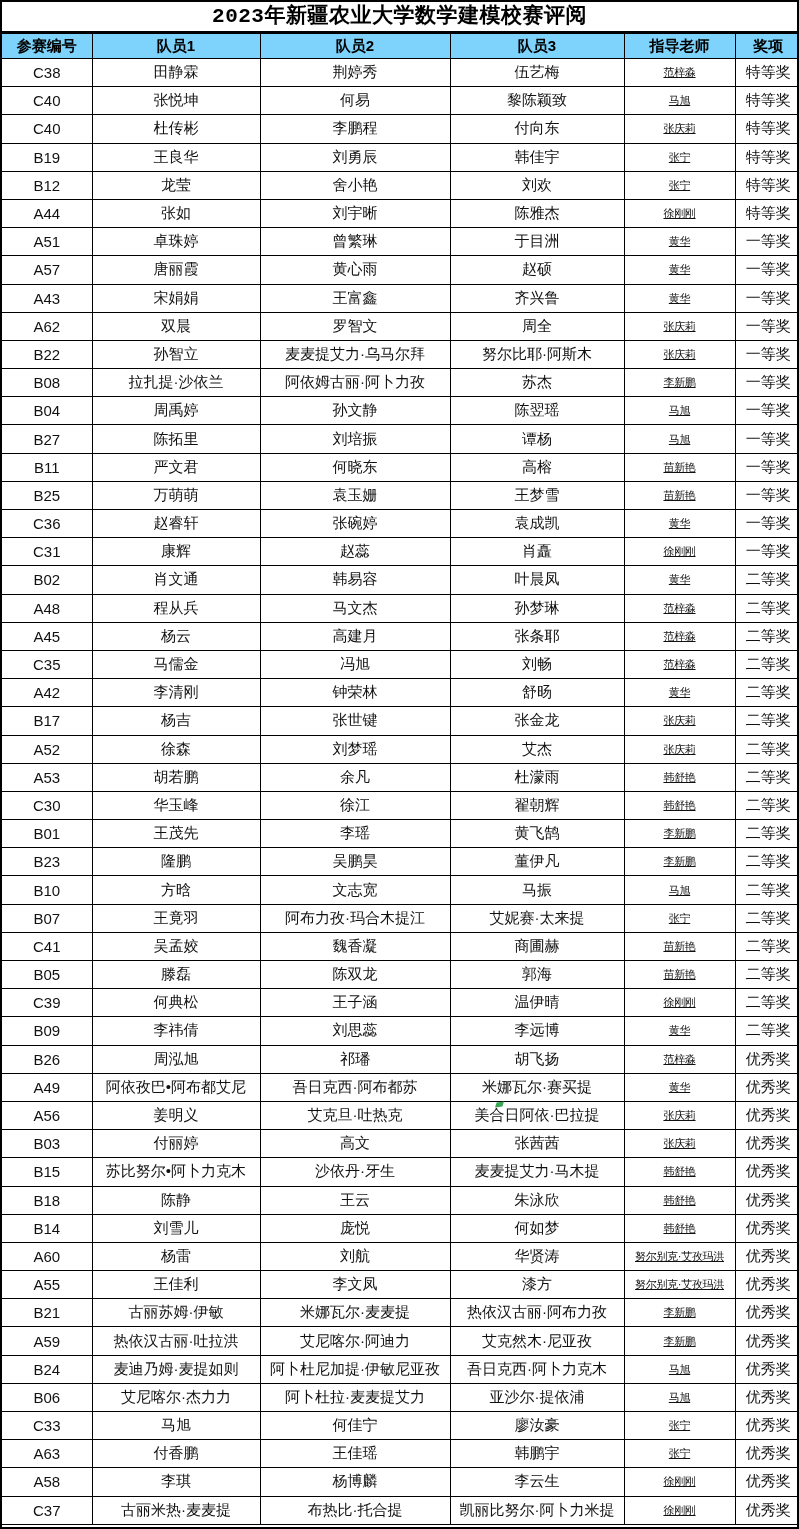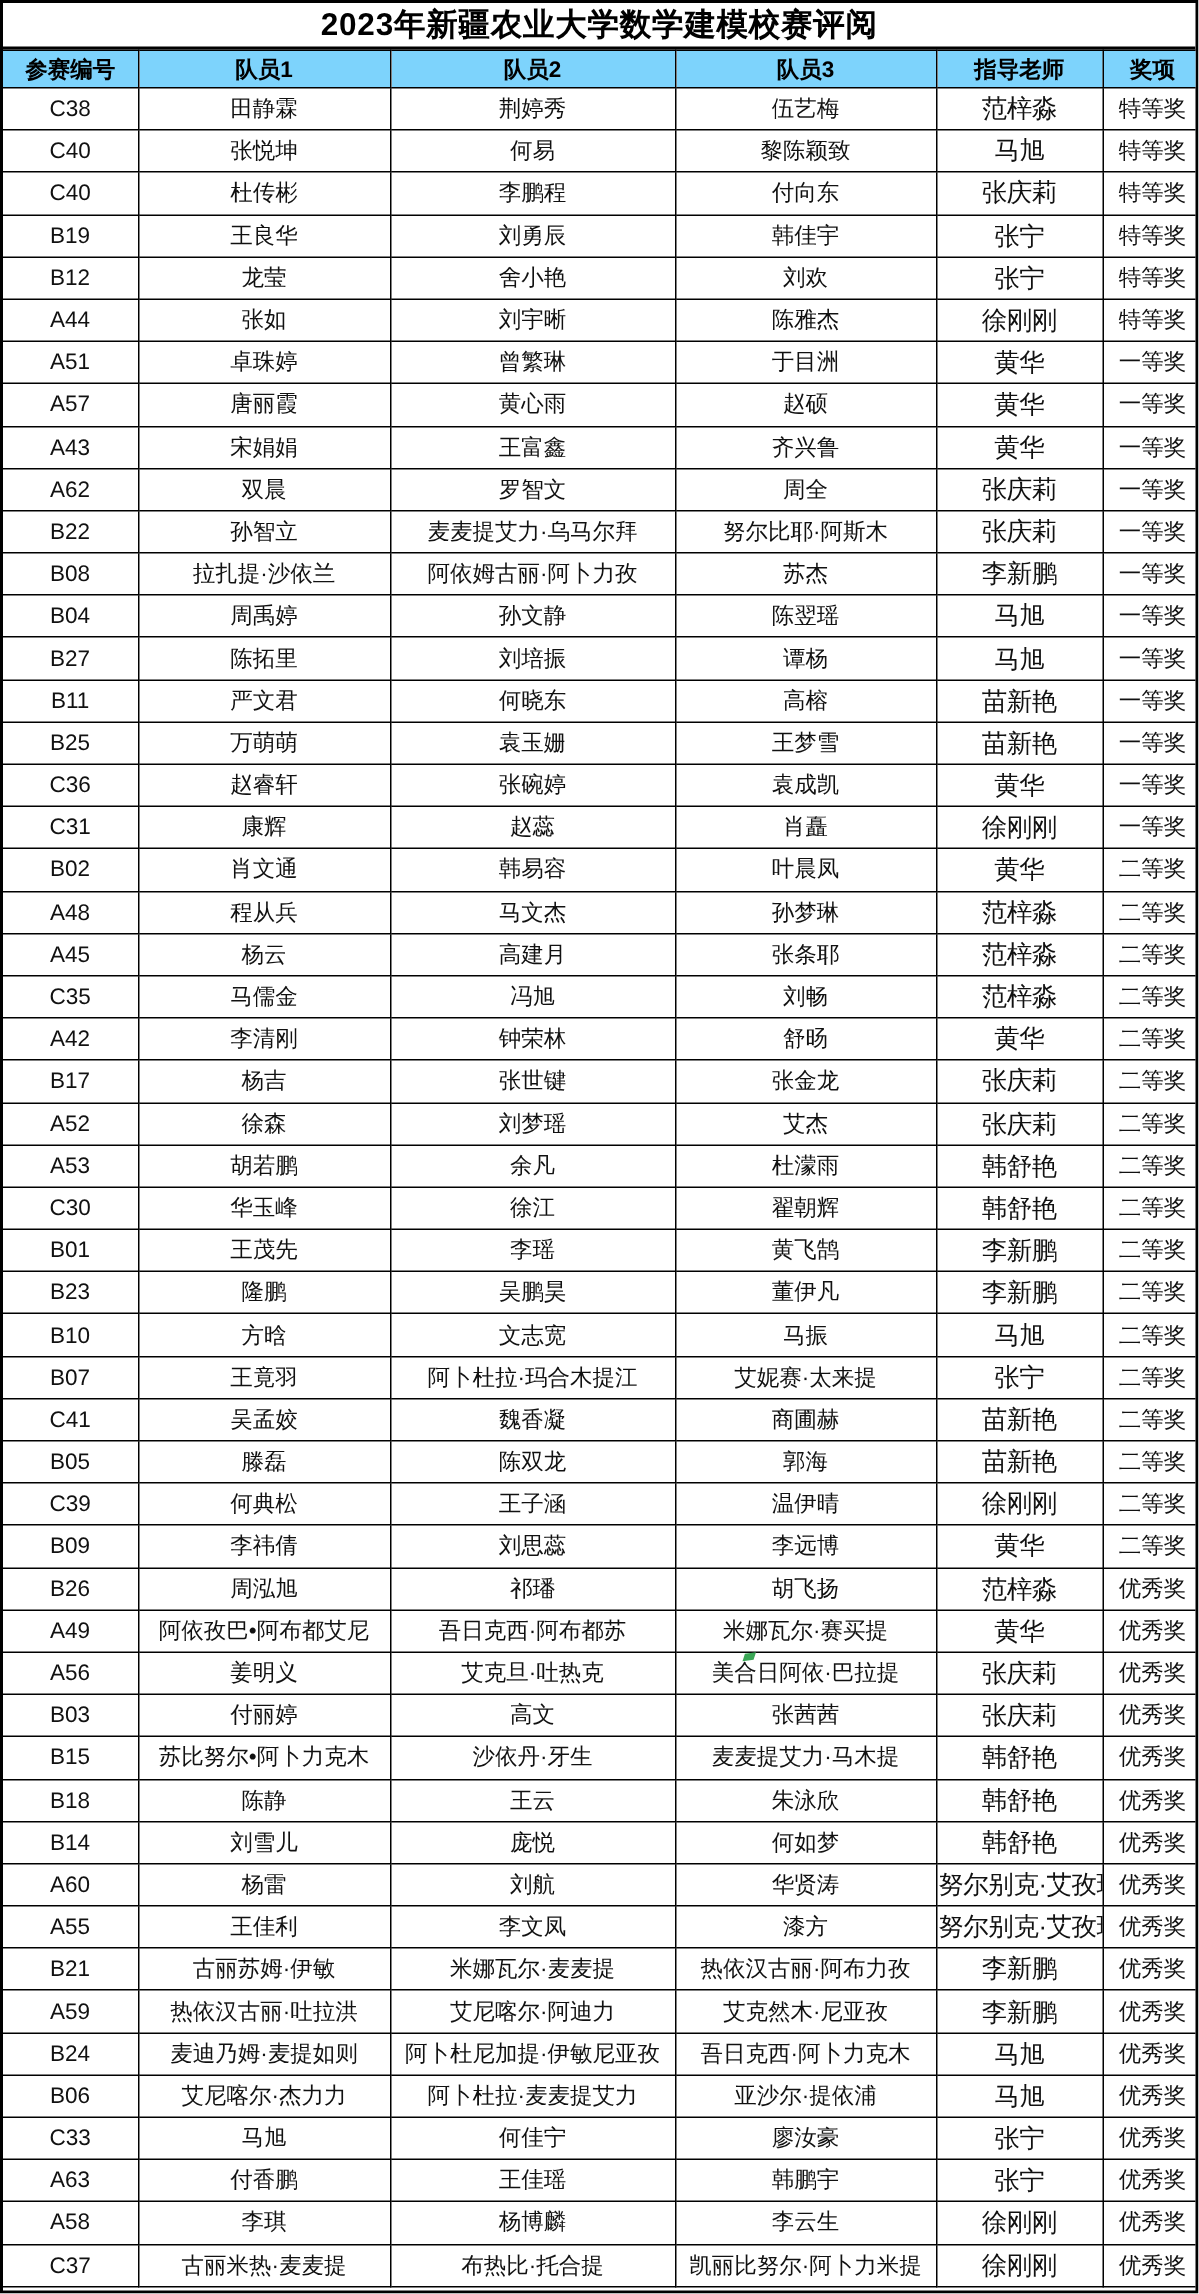--- a/index.html
+++ b/index.html
@@ -13,20 +13,21 @@
     color:#111;
     overflow:hidden;
   }
   .title{
     height:29px;line-height:29px;
     text-align:center;
     font-size:21px;font-weight:bold;
     border-bottom:2px solid #000;
     letter-spacing:0.5px;
     color:#000;
+    font-family:Liberation Mono, monospace;
   }
   table.results{
     width:100%;
     border-collapse:collapse;
     table-layout:fixed;
   }
   table.results th, table.results td{
     border:1px solid #000;
     text-align:center;
     vertical-align:middle;
@@ -40,21 +41,21 @@
     height:24px;
     background:#7dd3fc;
     font-size:15px;font-weight:bold;
     border-top:none;
     border-bottom:2px solid #000;
     color:#000;
   }
   tbody tr{height:28.2px;}
   tbody td{font-size:15px;}
   tbody td:nth-child(1){font-size:15px;}
-  tbody td:nth-child(5){font-size:17px;letter-spacing:-0.3px;}
+  tbody td:nth-child(5){font-size:11px;letter-spacing:-0.3px;text-decoration:underline;}
   tbody td:nth-child(6){font-size:15px;}
   .green-mark{
     position:absolute;
     left:494px;top:1100px;
     width:7px;height:5px;
     background:#3aa655;
     transform:skewX(-25deg) rotate(-8deg);
   }
 </style>
 </head>
@@ -319,21 +320,21 @@
           <td>B10</td>
           <td>方晗</td>
           <td>文志宽</td>
           <td>马振</td>
           <td>马旭</td>
           <td>二等奖</td>
         </tr>
         <tr>
           <td>B07</td>
           <td>王竟羽</td>
-          <td>阿卜杜拉·玛合木提江</td>
+          <td>阿布力孜·玛合木提江</td>
           <td>艾妮赛·太来提</td>
           <td>张宁</td>
           <td>二等奖</td>
         </tr>
         <tr>
           <td>C41</td>
           <td>吴孟姣</td>
           <td>魏香凝</td>
           <td>商圃赫</td>
           <td>苗新艳</td>

